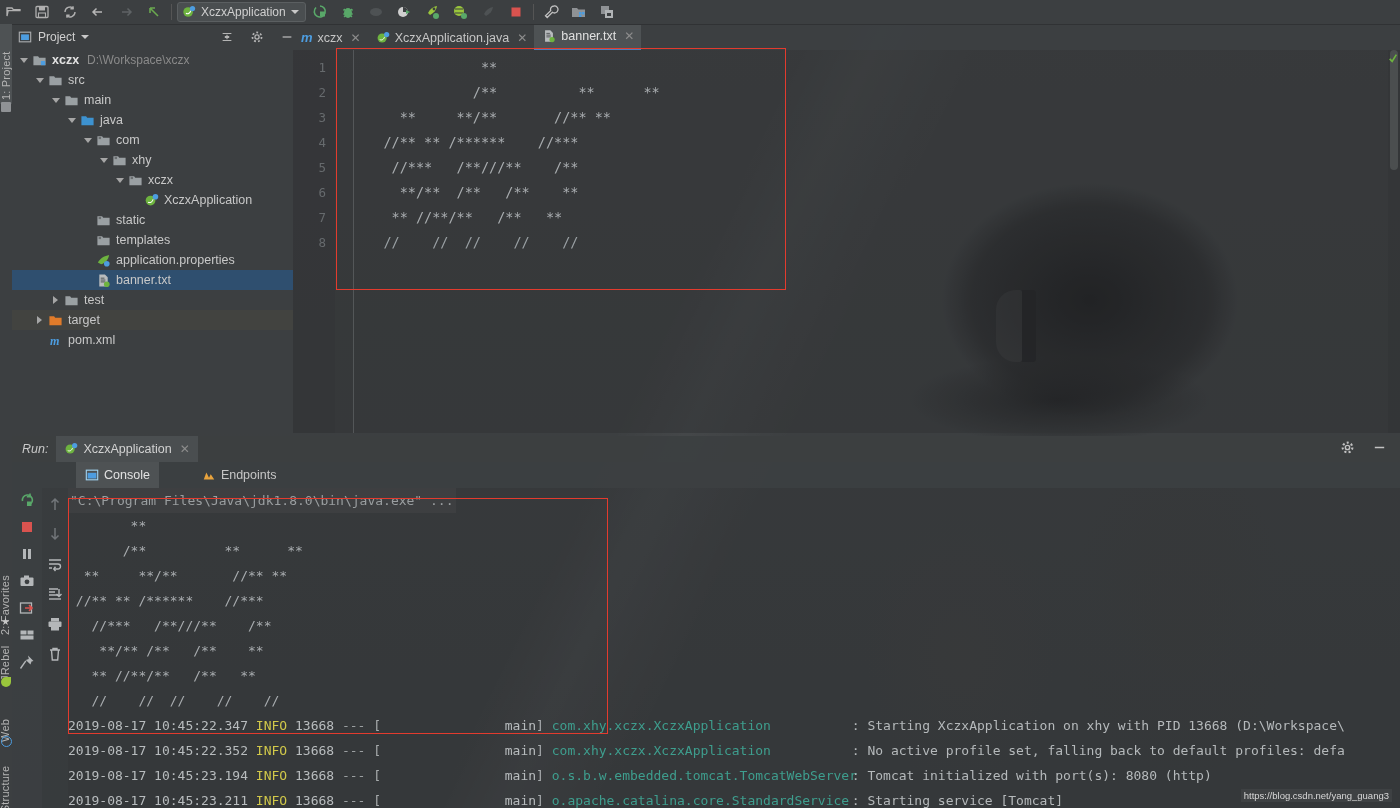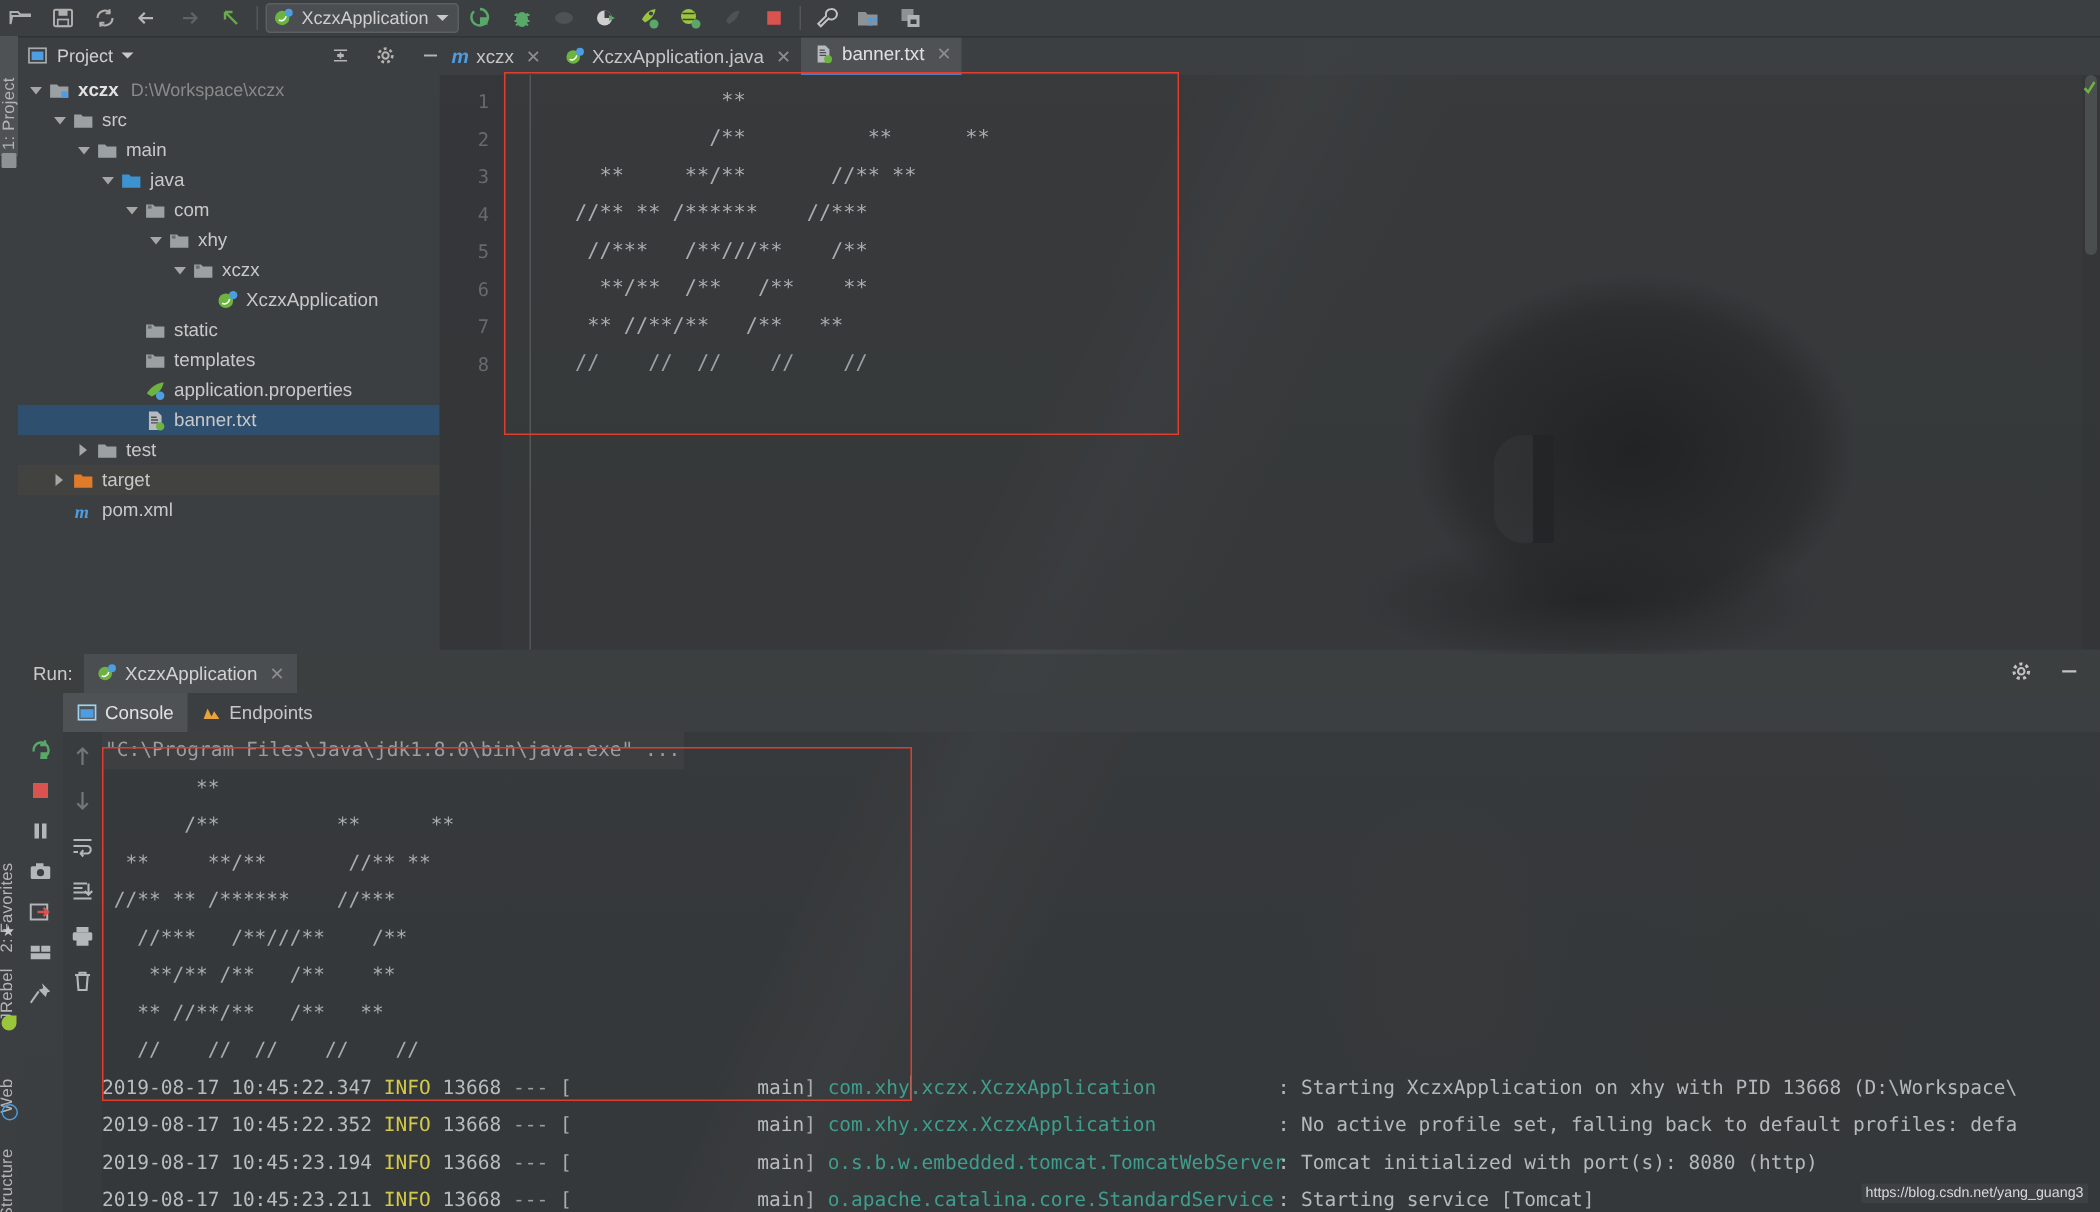--- a/index.html
+++ b/index.html
@@ -116,29 +116,29 @@
   #right-marker{position:absolute;right:2px;top:2px;width:10px;height:10px;}
 
   
   .redbox{position:absolute;border:1.6px solid #e33b2e;z-index:9;pointer-events:none;}
 
   
   #run-head{
     position:absolute;left:12px;top:436px;width:1388px;height:26px;
     background:rgba(60,63,65,.96);display:flex;align-items:center;z-index:6;
   }
-  #run-head .runlbl{font-size:12.5px;color:#c9c9c9;padding:0 8px 0 10px;}
+  #run-head .runlbl{font-size:12.5px;color:#c9c9c9;padding:0 8px 0 10px;font-style:italic;}
   #run-head .cfgtab{
     height:26px;display:flex;align-items:center;gap:5px;padding:0 8px;
     background:#4a4e50;font-size:12.5px;color:#d2d2d2;cursor:pointer;
   }
   #run-head .spacer{flex:1;}
   #subtabs{
     position:absolute;left:12px;top:462px;width:1388px;height:26px;
-    background:rgba(60,63,65,.92);display:flex;align-items:center;z-index:6;
+    background:rgba(60,63,65,.92);display:flex;align-items:center;z-index:6;gap:34px;
   }
   .stab{height:26px;display:flex;align-items:center;gap:5px;padding:0 9px;font-size:12.5px;color:#c6c6c6;cursor:pointer;}
   .stab.active{background:#4e5254;color:#e2e2e2;}
   #console-rail{
     position:absolute;left:12px;top:462px;width:30px;height:346px;
     background:rgba(60,63,65,.92);z-index:5;
     display:flex;flex-direction:column;align-items:center;padding-top:28px;gap:7px;
   }
   #console-rail2{
     position:absolute;left:42px;top:488px;width:26px;height:320px;

